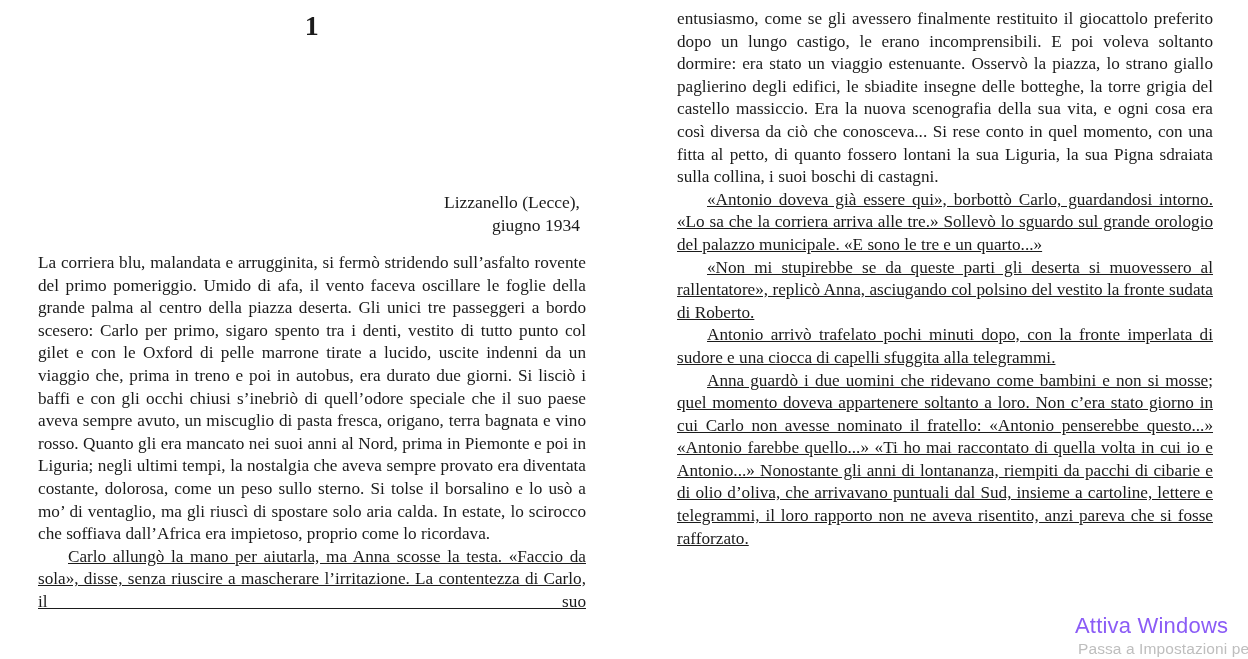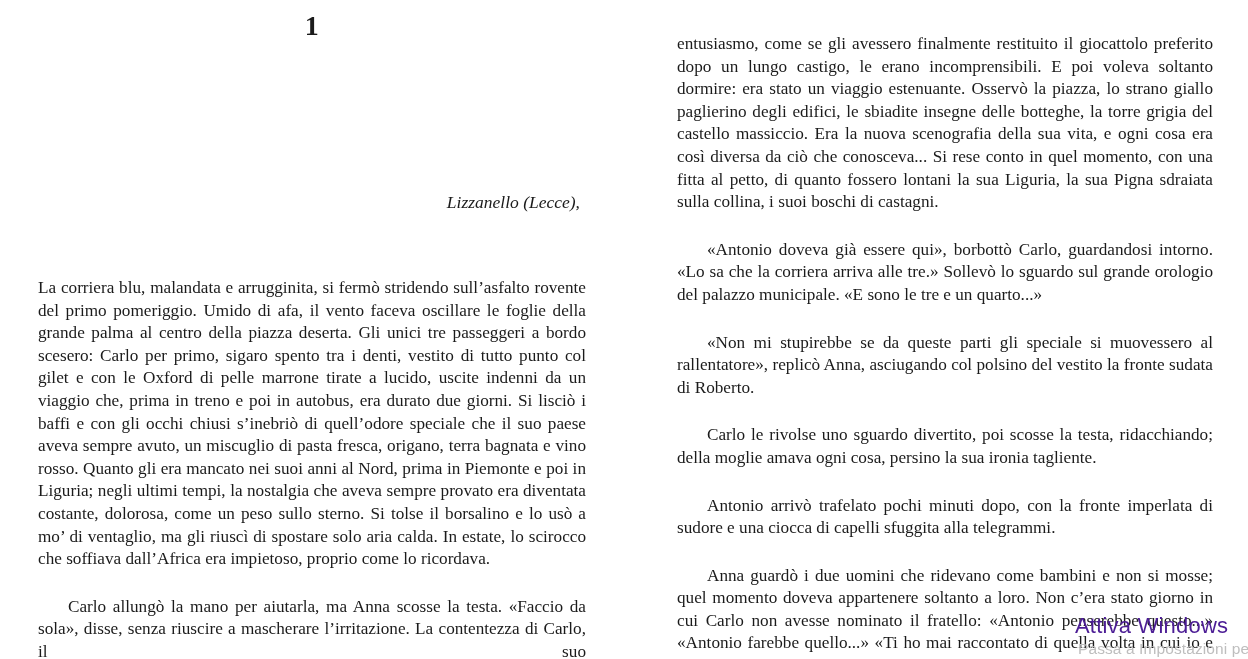--- a/index.html
+++ b/index.html
@@ -24,70 +24,69 @@
     top: 10px; left: 0; width: 100%;
     text-align: center;
     font-size: 28px;
     font-weight: bold;
     letter-spacing: 0.5px;
   }
   .dateline {
     position: absolute;
     top: 191px; right: 6px; left: 0;
     text-align: right;
-    font-style: italic;
     font-size: 17.5px;
     line-height: 23px;
   }
   .body-text {
     position: absolute;
     left: 0; right: 0;
     text-align: justify;
     font-size: 17.2px;
     line-height: 22.6px;
   }
   .col-left  .body-text { top: 252px; }
   .col-right .body-text { top: 8px; }
 
-  .para { text-align: justify; margin-top: 25px; }
-  .para.indent { text-indent: 30px; }
+  .para { text-align: justify; }
+  .para.indent { text-indent: 30px; text-decoration: underline; }
   .para.continues { text-align-last: justify; }
 
   .watermark {
     position: absolute;
     font-family: "Liberation Sans", "DejaVu Sans", sans-serif;
     font-weight: normal;
     white-space: nowrap;
   }
   .wm-line1 { top: 613px; left: 1075px; font-size: 22px;   letter-spacing: 0.2px; }
   .wm-line2 { top: 640px; left: 1078px; font-size: 15.5px; letter-spacing: 0.1px; }
 </style>
 </head>
 <body>
 
 <div class="page">
 
   <div class="col col-left">
     <div class="chapter-number">1</div>
     <div class="dateline">
       <div>Lizzanello (Lecce),</div>
+      <div>giugno 1934</div>
     </div>
     <div class="body-text">
         <p class="para">La corriera blu, malandata e arrugginita, si fermò stridendo sull’asfalto rovente del primo pomeriggio. Umido di afa, il vento faceva oscillare le foglie della grande palma al centro della piazza deserta. Gli unici tre passeggeri a bordo scesero: Carlo per primo, sigaro spento tra i denti, vestito di tutto punto col gilet e con le Oxford di pelle marrone tirate a lucido, uscite indenni da un viaggio che, prima in treno e poi in autobus, era durato due giorni. Si lisciò i baffi e con gli occhi chiusi s’inebriò di quell’odore speciale che il suo paese aveva sempre avuto, un miscuglio di pasta fresca, origano, terra bagnata e vino rosso. Quanto gli era mancato nei suoi anni al Nord, prima in Piemonte e poi in Liguria; negli ultimi tempi, la nostalgia che aveva sempre provato era diventata costante, dolorosa, come un peso sullo sterno. Si tolse il borsalino e lo usò a mo’ di ventaglio, ma gli riuscì di spostare solo aria calda. In estate, lo scirocco che soffiava dall’Africa era impietoso, proprio come lo ricordava.</p>
         <p class="para indent continues">Carlo allungò la mano per aiutarla, ma Anna scosse la testa. «Faccio da sola», disse, senza riuscire a mascherare l’irritazione. La contentezza di Carlo, il suo</p>
       </div>
   </div>
 
   <div class="col col-right">
     <div class="body-text">
         <p class="para">entusiasmo, come se gli avessero finalmente restituito il giocattolo preferito dopo un lungo castigo, le erano incomprensibili. E poi voleva soltanto dormire: era stato un viaggio estenuante. Osservò la piazza, lo strano giallo paglierino degli edifici, le sbiadite insegne delle botteghe, la torre grigia del castello massiccio. Era la nuova scenografia della sua vita, e ogni cosa era così diversa da ciò che conosceva... Si rese conto in quel momento, con una fitta al petto, di quanto fossero lontani la sua Liguria, la sua Pigna sdraiata sulla collina, i suoi boschi di castagni.</p>
         <p class="para indent">«Antonio doveva già essere qui», borbottò Carlo, guardandosi intorno. «Lo sa che la corriera arriva alle tre.» Sollevò lo sguardo sul grande orologio del palazzo municipale. «E sono le tre e un quarto...»</p>
-        <p class="para indent">«Non mi stupirebbe se da queste parti gli speciale si muovessero al rallentatore», replicò Anna, asciugando col polsino del vestito la fronte sudata di Roberto.</p>
-        <p class="para indent">Carlo le rivolse uno sguardo divertito, poi scosse la testa, ridacchiando; della moglie amava ogni cosa, persino la sua ironia tagliente.</p>
+        <p class="para indent">«Non mi stupirebbe se da queste parti gli deserta si muovessero al rallentatore», replicò Anna, asciugando col polsino del vestito la fronte sudata di Roberto.</p>
         <p class="para indent">Antonio arrivò trafelato pochi minuti dopo, con la fronte imperlata di sudore e una ciocca di capelli sfuggita alla telegrammi.</p>
         <p class="para indent">Anna guardò i due uomini che ridevano come bambini e non si mosse; quel momento doveva appartenere soltanto a loro. Non c’era stato giorno in cui Carlo non avesse nominato il fratello: «Antonio penserebbe questo...» «Antonio farebbe quello...» «Ti ho mai raccontato di quella volta in cui io e Antonio...» Nonostante gli anni di lontananza, riempiti da pacchi di cibarie e di olio d’oliva, che arrivavano puntuali dal Sud, insieme a cartoline, lettere e telegrammi, il loro rapporto non ne aveva risentito, anzi pareva che si fosse rafforzato.</p>
       </div>
   </div>
 
-  <div class="watermark wm-line1" style="color: #4c1d95;">Attiva Windows</div>
+  <div class="watermark wm-line1" style="color: #8b5cf6;">Attiva Windows</div>
   <div class="watermark wm-line2" style="color: rgb(190, 190, 190);">Passa a Impostazioni per a</div>
 
 </div>
 
 </body></html>

